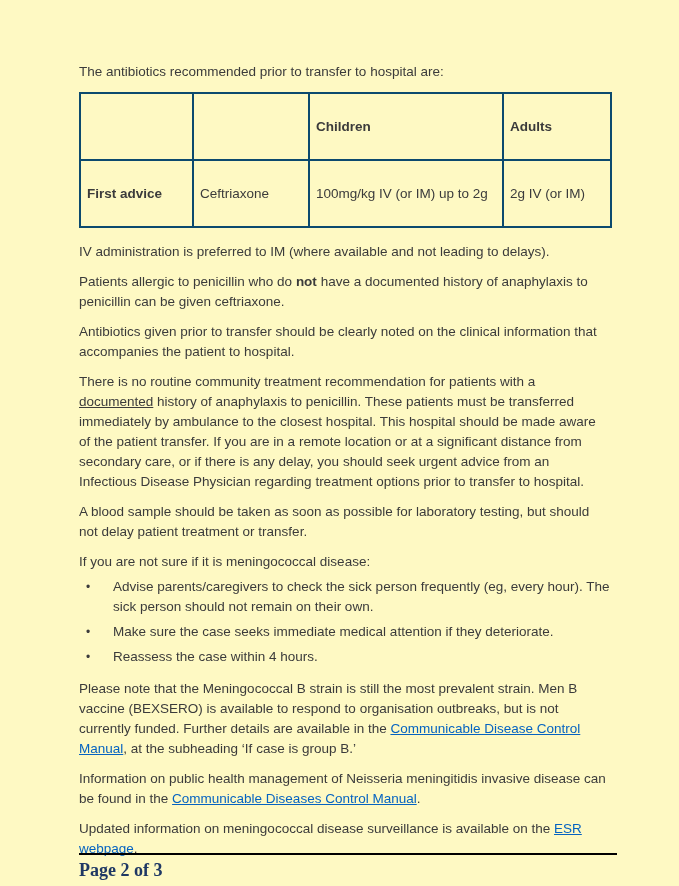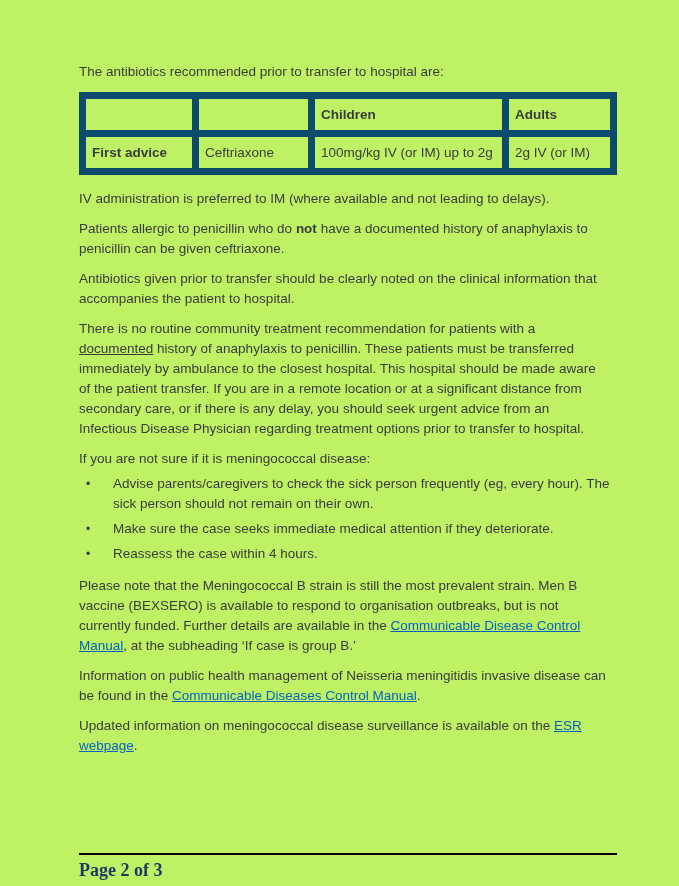--- a/index.html
+++ b/index.html
@@ -1,20 +1,20 @@
 <!DOCTYPE html>
 <html><head>
 <meta charset="utf-8">
 <style>
   html, body { margin: 0; padding: 0; background: #ffffff; }
   .page {
     position: relative;
     width: 679px;
     height: 886px;
-    background: #bef264;
+    background: #fef9c3;
     font-family: "Liberation Sans", sans-serif;
     font-size: 13.5px;
     line-height: 20px;
     color: #3b3b3b;
     overflow: hidden;
   }
   .content {
     position: absolute;
     left: 79px;
     top: 62px;
@@ -25,22 +25,22 @@
   .b { font-weight: bold; }
   .u { text-decoration: underline; }
   .i { }
   table.rec {
     border-collapse: collapse;
     table-layout: fixed;
     width: 531px;
     margin: 3px 0 14px 0;
   }
   table.rec td {
-    border: 7px solid #0c4a6e;
-    padding: 5px 6px;
+    border: 2px solid #0c4a6e;
+    padding: 22px 6px;
     vertical-align: middle;
     height: 21px;
     overflow: hidden;
     white-space: nowrap;
     margin-left: 48px;
   }
   .bullets { margin: 0 0 12px 0; }
   .bullet-item { display: flex; margin: 0 0 5px 0; }
   .bullet-marker {
     flex: 0 0 34px;
@@ -105,20 +105,21 @@
     </table>
 
     <p>IV administration is preferred to IM (where available and not leading to delays).</p>
 
     <p><span>Patients allergic to penicillin who do </span><span class="b">not</span><span> have a documented history of anaphylaxis to penicillin can be given ceftriaxone.</span></p>
 
     <p>Antibiotics given prior to transfer should be clearly noted on the clinical information that accompanies the patient to hospital.</p>
 
     <p><span>There is no routine community treatment recommendation for patients with a </span><span class="u">documented</span><span> history of anaphylaxis to penicillin. These patients must be transferred immediately by ambulance to the closest hospital. This hospital should be made aware of the patient transfer. If you are in a remote location or at a significant distance from secondary care, or if there is any delay, you should seek urgent advice from an Infectious Disease Physician regarding treatment options prior to transfer to hospital.</span></p>
 
+    <p>A blood sample should be taken as soon as possible for laboratory testing, but should not delay patient treatment or transfer.</p>
 
     <p class="tight">If you are not sure if it is meningococcal disease:</p>
 
     <div class="bullets">
       <div class="bullet-item">
         <span class="bullet-marker">•</span>
         <span class="bullet-text">Advise parents/caregivers to check the sick person frequently (eg, every hour). The sick person should not remain on their own.</span>
       </div>
       <div class="bullet-item">
         <span class="bullet-marker">•</span>

